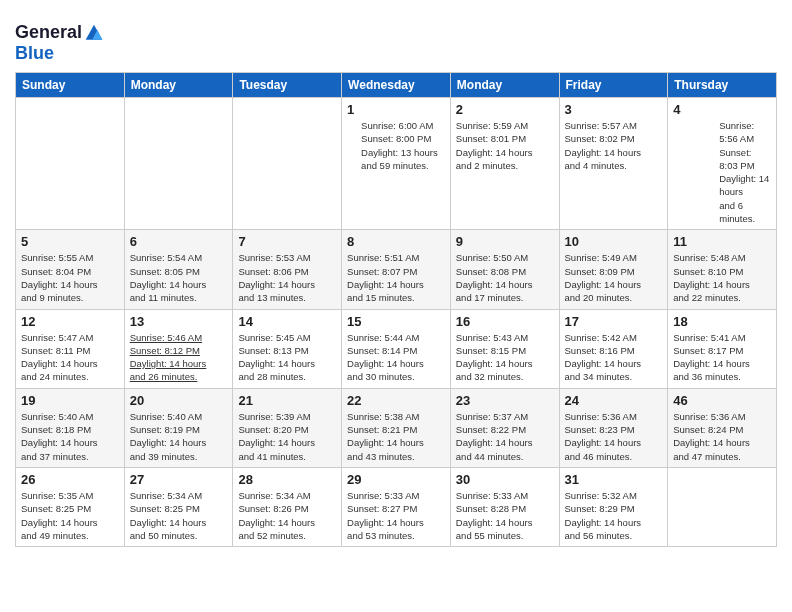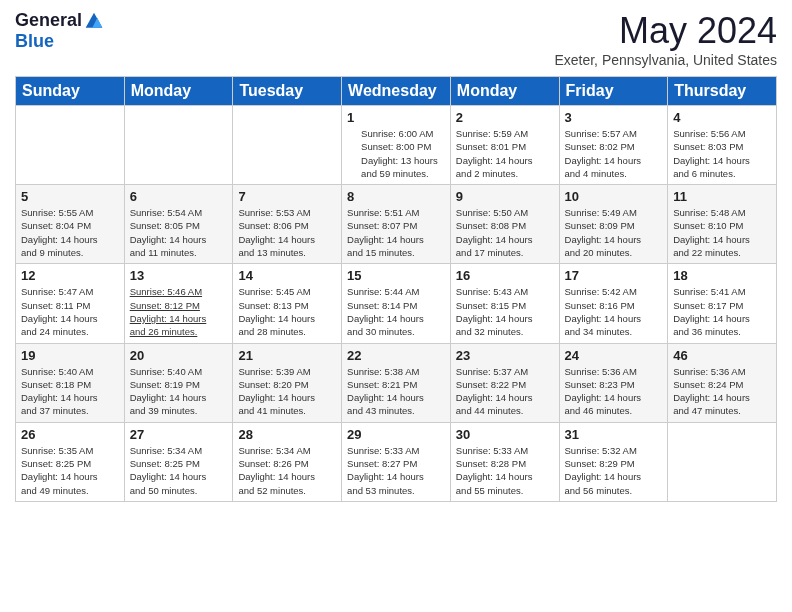--- a/index.html
+++ b/index.html
@@ -1,28 +1,28 @@
 <!DOCTYPE html>
 <html><head>
   <meta charset="utf-8">
   <style>
     * { box-sizing: border-box; margin: 0; padding: 0; }
     body { font-family: Arial, sans-serif; background: #fff; width: 792px; height: 612px; overflow: hidden; }
-    .page { width: 792px; height: 444px; padding: 10px 15px; }
+    .page { width: 792px; height: 444px; padding: 22px 15px; }
     .header { display: flex; justify-content: space-between; align-items: flex-start; margin-bottom: 8px; }
     .logo { display: flex; flex-direction: column; }
     .logo-text { display: flex; align-items: center; }
     .logo-general { font-size: 18px; font-weight: bold; color: #1a1a2e; }
     .logo-blue { font-size: 18px; font-weight: bold; color: #1565c0; }
     .logo-icon { width: 20px; height: 20px; margin-left: 2px; }
     .title-section { text-align: right; }
     .month-title { font-size: 36px; color: #1a1a2e; font-weight: 300; }
     .subtitle { font-size: 14px; color: #444; }
     table { width: 100%; border-collapse: collapse; table-layout: fixed; }
-    thead th { background-color: #1565c0; color: #fff; text-align: left; padding: 5px 6px; font-size: 16px; font-weight: bold; border: 1px solid #ccc; margin-top: 40px; }
+    thead th { background-color: #1565c0; color: #fff; text-align: left; padding: 5px 6px; font-size: 12px; font-weight: bold; border: 1px solid #ccc; margin-top: 40px; }
     tbody td { border: 1px solid #ccc; vertical-align: top; padding: 4px 5px; font-size: 10px; color: #222; background: #fff; width: calc(100%/7); height: 78px; }
     tbody tr:nth-child(even) td { background: #f5f5f5; }
     .day-num { font-size: 13px; font-weight: bold; margin-bottom: 2px; }
     .day-detail { font-size: 9.5px; line-height: 1.4; color: #333; }
     .empty { background: #fff !important; }
   </style>
 </head>
 <body>
 
 <div class="page">
@@ -32,24 +32,20 @@
         <span class="logo-general">General</span>
         <svg class="logo-icon" viewBox="0 0 24 24">
           <polygon points="12,2 22,20 2,20" fill="#1565c0"></polygon>
           <polygon points="16,8 22,20 10,20" fill="#42a5f5"></polygon>
         </svg>
       </div>
       <div>
         <span class="logo-blue">Blue</span>
       </div>
     </div>
-    <div class="title-section">
-      <div class="month-title">May 2024</div>
-      <div class="subtitle">Exeter, Pennsylvania, United States</div>
-    </div>
   </div>
 
   <table>
     <thead>
       <tr>
       <th>Sunday</th>
           <th>Monday</th>
           <th>Tuesday</th>
           <th>Wednesday</th>
           <th>Monday</th>
@@ -78,21 +74,21 @@
           </td>
           <td>
             <div class="day-num">3</div>
             <div class="day-detail" style="white-space: pre-line;">Sunrise: 5:57 AM
 Sunset: 8:02 PM
 Daylight: 14 hours
 and 4 minutes.</div>
           </td>
           <td>
             <div class="day-num">4</div>
-            <div class="day-detail" style="white-space: pre-line;">Sunrise: 5:56 AM
+            <div class="day-detail" style="white-space: pre-line; margin-left: 46px;">Sunrise: 5:56 AM
 Sunset: 8:03 PM
 Daylight: 14 hours
 and 6 minutes.</div>
           </td>
         </tr>
         <tr>
           <td>
             <div class="day-num">5</div>
             <div class="day-detail" style="white-space: pre-line;">Sunrise: 5:55 AM
 Sunset: 8:04 PM

